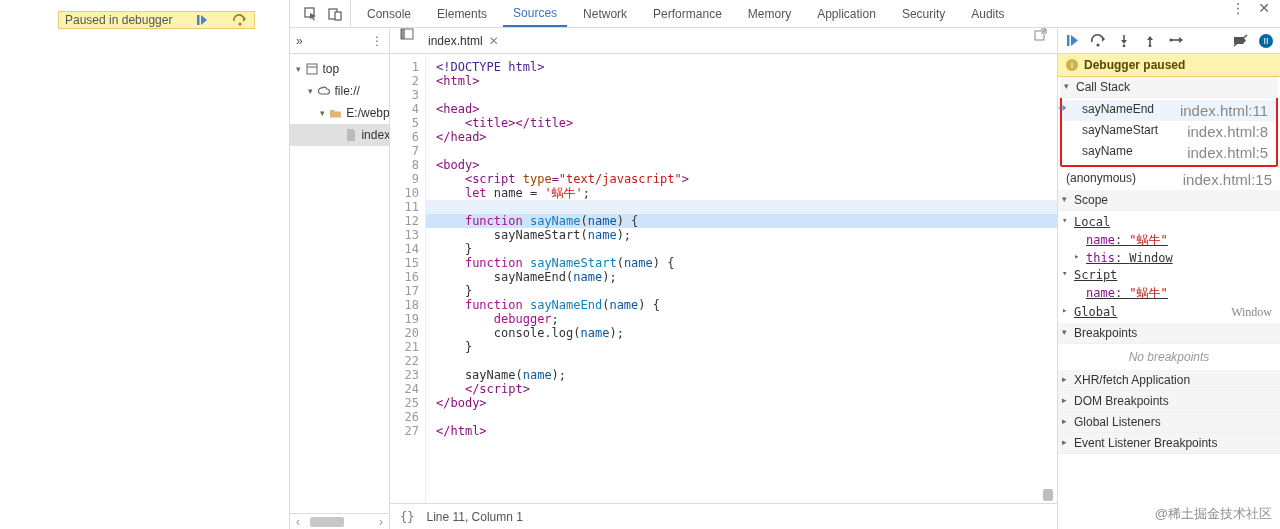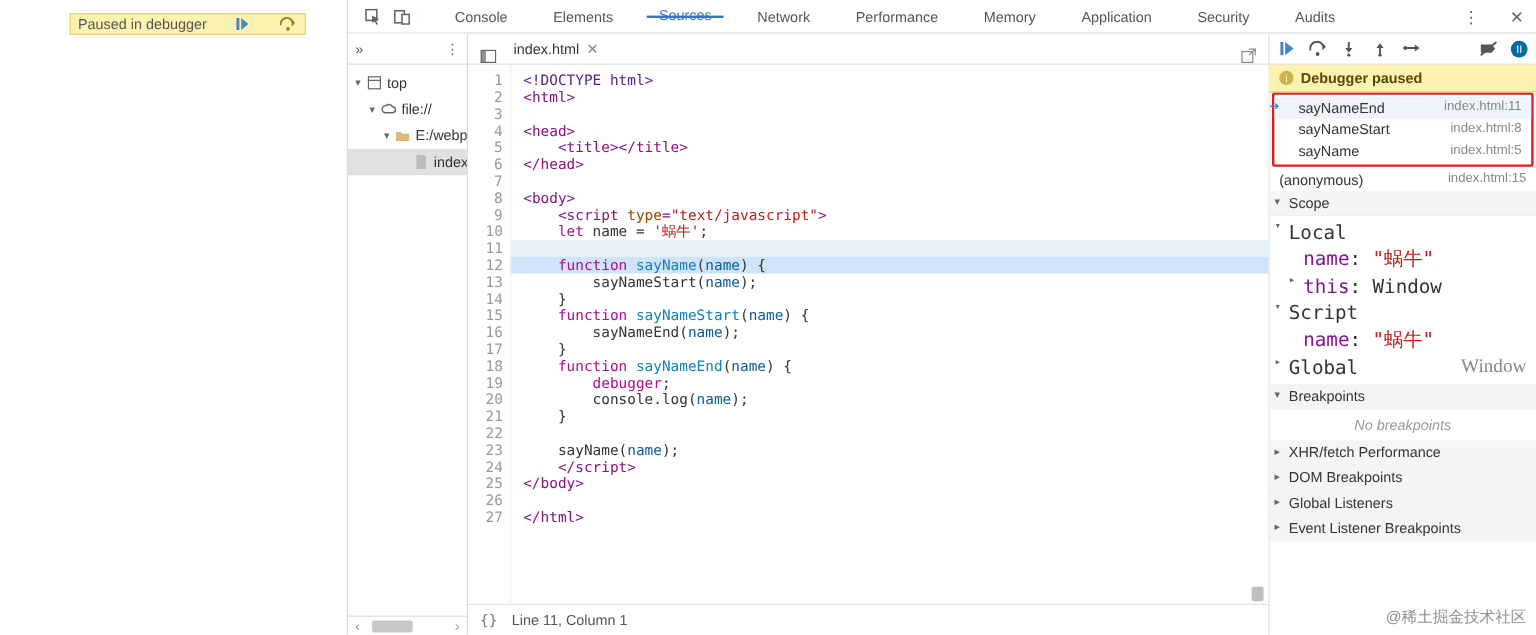--- a/index.html
+++ b/index.html
@@ -4,21 +4,21 @@
 <style>
   * { box-sizing: border-box; margin: 0; padding: 0; }
   body { font-family: "Segoe UI", Tahoma, sans-serif; font-size: 12px; color: #333; background: #fff; height: 529px; width: 1280px; overflow: hidden; position: relative; }
 
   .paused-label { position: absolute; left: 58px; top: 11px; background: #fdf3b0; border: 1px solid #e8cf6b; padding: 0 6px; display: flex; align-items: center; gap: 22px; font-size: 12px; color: #555; }
   .paused-label .mini-btn { width: 16px; height: 16px; display: flex; align-items: center; justify-content: center; color: #4a87c7; }
   .paused-label .mini-btn.step { color: #9a8020; }
 
   .devtools { position: absolute; left: 289px; top: 0; right: 0; bottom: 0; display: flex; flex-direction: column; border-left: 1px solid #dcdcdc; background: #fff; }
 
-  .tabbar { display: flex; align-items: center; height: 28px; border-bottom: 1px solid #dcdcdc; padding: 13px 6px; gap: 18px; font-size: 12px; color: #555; }
+  .tabbar { display: flex; align-items: flex-start; height: 28px; border-bottom: 1px solid #dcdcdc; padding: 0 6px; gap: 6px; font-size: 12px; color: #555; }
   .tabbar .device-icons { display: flex; gap: 10px; padding: 0 8px; border-right: 1px solid #dcdcdc; height: 100%; align-items: center; }
   .tabbar .tab { padding: 0 10px; height: 100%; display: flex; align-items: center; cursor: pointer; color: #555; }
   .tabbar .tab.active { color: #3a72c2; border-bottom: 2px solid #3a72c2; margin-bottom: -1px; }
   .tabbar .spacer { flex: 1; }
   .tabbar .menu-btn, .tabbar .close-btn { width: 20px; text-align: center; color: #666; cursor: pointer; font-size: 14px; }
 
   .workarea { flex: 1; display: flex; min-height: 0; position: relative; }
 
   .navigator { width: 100px; border-right: 1px solid #dcdcdc; display: flex; flex-direction: column; background: #fff; }
   .nav-toolbar { height: 26px; border-bottom: 1px solid #dcdcdc; display: flex; align-items: center; justify-content: space-between; padding: 0 6px; }
@@ -32,21 +32,21 @@
   .nav-label { white-space: nowrap; overflow: hidden; }
   .folder-icon { color: #7f98b4; }
   .folder-icon.yellow { color: #dcb67a; }
   .file-icon { color: #999; }
   .nav-scroll-bottom { height: 16px; border-top: 1px solid #dcdcdc; display: flex; align-items: center; }
   .nav-scroll-bottom .arrow { width: 16px; text-align: center; color: #999; }
   .nav-scroll-bottom .thumb { background: #c8c8c8; height: 10px; width: 34px; margin-left: 4px; border-radius: 2px;}
   .nav-scroll-bottom .track { flex: 1; }
 
   .editor-pane { flex: 1; display: flex; flex-direction: column; border-right: 1px solid #dcdcdc; min-width: 0; position: relative; }
-  .editor-tabbar { height: 26px; border-bottom: 1px solid #dcdcdc; display: flex; align-items: flex-end; padding: 0 4px; font-size: 12px; }
+  .editor-tabbar { height: 26px; border-bottom: 1px solid #dcdcdc; display: flex; align-items: flex-start; padding: 0 4px; font-size: 12px; }
   .nav-toggle { padding: 0 6px; color: #666; }
   .file-tab { display: flex; align-items: center; gap: 6px; padding: 0 8px; height: 100%; color: #333; }
   .file-tab .closex { color: #888; font-size: 12px; }
   .editor-tabbar .spacer { flex: 1; }
   .popout { color: #888; padding: 0 6px; }
 
   .editor-body { flex: 1; display: flex; font-family: Consolas, Menlo, monospace; font-size: 12px; line-height: 14px; color: #333; background: #fff; overflow: hidden; position: relative; }
   .gutter { width: 36px; border-right: 1px solid #eee; text-align: right; color: #999; padding: 6px 6px 0 0; background: #fff; }
   .gutter div { height: 14px; }
   .code { flex: 1; padding: 6px 0 0 10px; white-space: pre; position: relative; }
@@ -81,23 +81,23 @@
   .sec-head::before { content: "▸"; position: absolute; left: 4px; font-size: 9px; color: #666; transform: translateY(1px);}
   .sec-head.open::before { content: "▾"; }
   .sec-body { padding: 2px 0; }
 
   .callstack-box { border: 2px solid #e11d1d; margin: 0 2px 2px 2px; border-radius: 2px; position: relative; }
   .callstack-box .sec-head { margin: -2px -2px 0 -2px; }
   .stack-row, .plain-row { display: flex; justify-content: space-between; padding: 2px 8px; font-size: 12px; }
   .stack-row.active { background: #eef4fb; }
   .stack-row .fname { color: #333; position:relative;}
   .stack-row.active .fname::before { content:"➔"; color:#4684cd; position:absolute; left:-12px; font-size:10px;}
-  .stack-row .loc, .scope-right { color: #888; font-size: 11px; }
-
-  .scope-body { font-family: Consolas, Menlo, monospace; font-size: 16px;}
+  .stack-row .loc, .scope-right { color: #888; font-size: 15px; }
+
+  .scope-body { font-family: Consolas, Menlo, monospace; font-size: 12px; text-decoration: underline;}
   .scope-scope-head { padding: 2px 8px 2px 16px; position:relative; color:#333;}
   .scope-scope-head::before { content:"▾"; position:absolute; left:4px; font-size:9px; color:#666;}
   .scope-scope-head.collapsed::before { content:"▸";}
   .scope-scope-head .right { float:right; color:#888; font-family: "Segoe UI";}
   .scope-var { padding: 1px 8px 1px 28px; position: relative; }
   .scope-var.hasChild::before { content:"▸"; position:absolute; left:16px; font-size:9px; color:#666;}
   .scope-var .vname { color: #881391; }
   .scope-var .vval { color: #c41a16; }
   .scope-var .vval.obj { color: #333; }
 
@@ -322,20 +322,21 @@
       </div>
 
       <div class="paused-banner">
         <span class="info-dot">i</span>
         <b>Debugger paused</b>
       </div>
 
       <div class="accordion">
 
         <div class="callstack-box">
+          <div class="sec-head open">Call Stack</div>
           <div class="sec-body" id="callstack-body">
               <div class="stack-row active">
                 <span class="fname" style="padding-left: 12px;">sayNameEnd</span>
                 <span class="loc">index.html:11</span>
               </div>
               <div class="stack-row">
                 <span class="fname" style="padding-left: 12px;">sayNameStart</span>
                 <span class="loc">index.html:8</span>
               </div>
               <div class="stack-row">
@@ -362,21 +363,21 @@
             </div>
           <div class="scope-scope-head collapsed">
             <span>Global</span>
             <span class="right">Window</span>
           </div>
         </div>
 
         <div class="sec-head open">Breakpoints</div>
         <div class="bp-empty">No breakpoints</div>
 
-        <div class="sec-head">XHR/fetch Performance</div>
+        <div class="sec-head">XHR/fetch Application</div>
         <div class="sec-head">DOM Breakpoints</div>
         <div class="sec-head">Global Listeners</div>
         <div class="sec-head">Event Listener Breakpoints</div>
       </div>
     </div>
 
   </div>
 </div>
 
 <div class="watermark">@稀土掘金技术社区</div>

